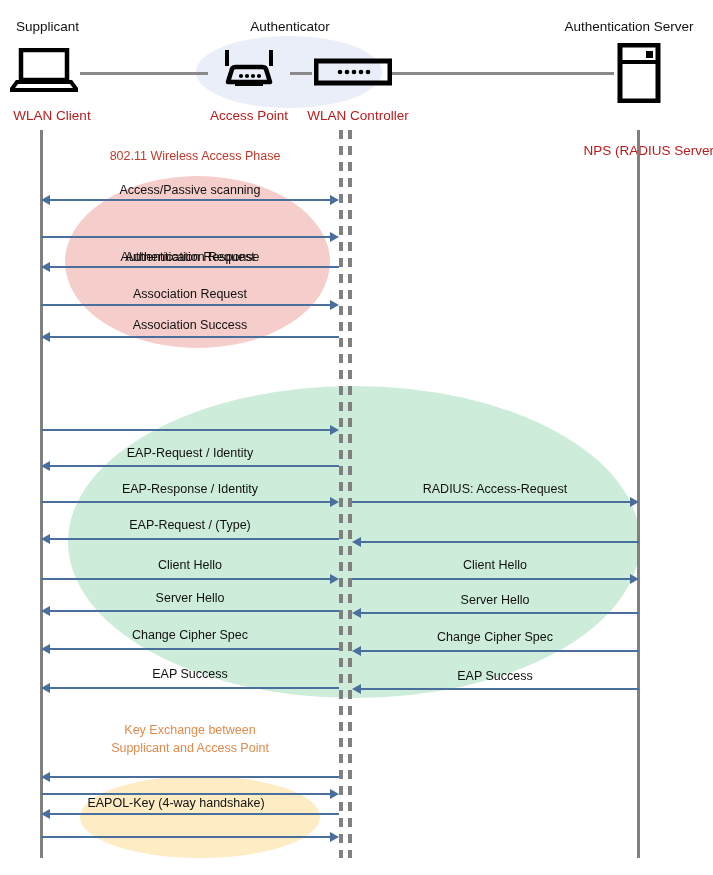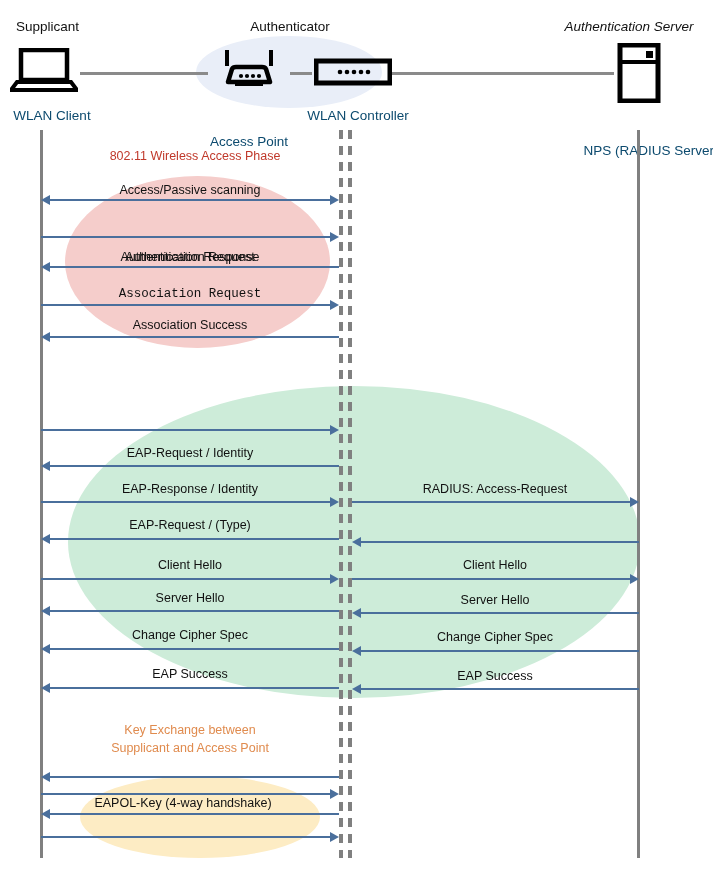--- a/index.html
+++ b/index.html
@@ -17,21 +17,21 @@
   .col-title{
     position:absolute;
     font-size:13.5px;
     color:#111;
     white-space:nowrap;
     text-align:center;
   }
   .col-sub{
     position:absolute;
     font-size:13.5px;
-    color:#0c4a6e;
+    color:#b91c1c;
     white-space:nowrap;
     text-align:center;
   }
 
   .auth-blob{
     position:absolute;
     left:196px;top:36px;width:186px;height:72px;
     background:#e9eef8;
     border-radius:50%;
     z-index:0;
@@ -111,21 +111,21 @@
 </style>
 </head>
 <body>
 
 <div id="diagram">
 
   <div class="auth-blob"></div>
 
   <div class="col-title" style="left:0px;top:19px;width:95px;">Supplicant</div>
   <div class="col-title" style="left:210px;top:19px;width:160px;">Authenticator</div>
-  <div class="col-title" style="left:545px;top:19px;width:168px;font-style:italic;">Authentication Server</div>
+  <div class="col-title" style="left:545px;top:19px;width:168px;">Authentication Server</div>
 
   <div class="hline" style="left:80px;top:72px;width:128px;"></div>
   <div class="hline" style="left:290px;top:72px;width:22px;"></div>
   <div class="hline" style="left:392px;top:72px;width:222px;"></div>
 
   <div class="icon-wrap" style="left:10px;top:48px;">
     <svg width="68" height="44" viewBox="0 0 68 44">
       <rect x="11" y="2" width="46" height="30" fill="none" stroke="#000" stroke-width="4.5"></rect>
       <path d="M7 34 L61 34 L67 42 L1 42 Z" fill="none" stroke="#000" stroke-width="4"></path>
     </svg>
@@ -157,21 +157,21 @@
 
   <div class="icon-wrap" style="left:616px;top:43px;">
     <svg width="46" height="60" viewBox="0 0 46 60">
       <rect x="4" y="2" width="38" height="56" fill="none" stroke="#000" stroke-width="5"></rect>
       <line x1="6" y1="19" x2="40" y2="19" stroke="#000" stroke-width="4"></line>
       <rect x="30" y="8" width="7" height="7" fill="#000"></rect>
     </svg>
   </div>
 
   <div class="col-sub" style="left:0px;top:108px;width:104px;">WLAN Client</div>
-  <div class="col-sub" style="left:190px;top:108px;width:118px;margin-top:26px;">Access Point</div>
+  <div class="col-sub" style="left:190px;top:108px;width:118px;">Access Point</div>
   <div class="col-sub" style="left:296px;top:108px;width:124px;">WLAN Controller</div>
   <div class="col-sub" style="left:568px;top:108px;width:166px;margin-top:35px;">NPS (RADIUS Server)</div>
 
   <div class="lifeline" style="left:40px;top:130px;height:728px;"></div>
   <div class="lifeline-dashed" style="left:339px;top:130px;height:728px;"></div>
   <div class="lifeline-dashed" style="left:348px;top:130px;height:728px;"></div>
   <div class="lifeline" style="left:637px;top:130px;height:728px;"></div>
 
   <div class="phase-ellipse" style="left:65px;top:176px;width:265px;height:172px;background:#f5cdcb;"></div>
 
@@ -191,21 +191,21 @@
   </div>
 
   <div class="msg-label" style="left:41px;top:249px;width:298px;"></div>
 
   <div class="msg-label" style="left:41px;top:250px;width:298px;">Authentication Response</div>
   <div class="msg" style="left:41px;top:266px;width:298px;">
     <div class="msg-line" style="left:8px;width:290px;"></div>
     <div class="arrowhead left" style="left:0px;"></div>
   </div>
 
-  <div class="msg-label" style="left:41px;top:287px;width:298px;font-family:Liberation Mono, monospace;">Association Request</div>
+  <div class="msg-label" style="left:41px;top:287px;width:298px;">Association Request</div>
   <div class="msg" style="left:41px;top:304px;width:298px;">
     <div class="msg-line" style="left:0px;width:290px;"></div>
     <div class="arrowhead right" style="right:0px;"></div>
   </div>
 
   <div class="msg-label" style="left:41px;top:318px;width:298px;">Association Success</div>
   <div class="msg" style="left:41px;top:336px;width:298px;">
     <div class="msg-line" style="left:8px;width:290px;"></div>
     <div class="arrowhead left" style="left:0px;"></div>
   </div>
@@ -303,21 +303,21 @@
   <div class="msg" style="left:41px;top:776px;width:298px;">
     <div class="msg-line" style="left:8px;width:290px;"></div>
     <div class="arrowhead left" style="left:0px;"></div>
   </div>
 
   <div class="msg" style="left:41px;top:793px;width:298px;">
     <div class="msg-line" style="left:0px;width:290px;"></div>
     <div class="arrowhead right" style="right:0px;"></div>
   </div>
 
-  <div class="msg-label" style="left:34px;top:796px;width:298px;">EAPOL-Key (4-way handshake)</div>
+  <div class="msg-label" style="left:27px;top:796px;width:298px;">EAPOL-Key (4-way handshake)</div>
   <div class="msg" style="left:41px;top:813px;width:298px;">
     <div class="msg-line" style="left:8px;width:290px;"></div>
     <div class="arrowhead left" style="left:0px;"></div>
   </div>
 
   <div class="msg" style="left:41px;top:836px;width:298px;">
     <div class="msg-line" style="left:0px;width:290px;"></div>
     <div class="arrowhead right" style="right:0px;"></div>
   </div>
 

